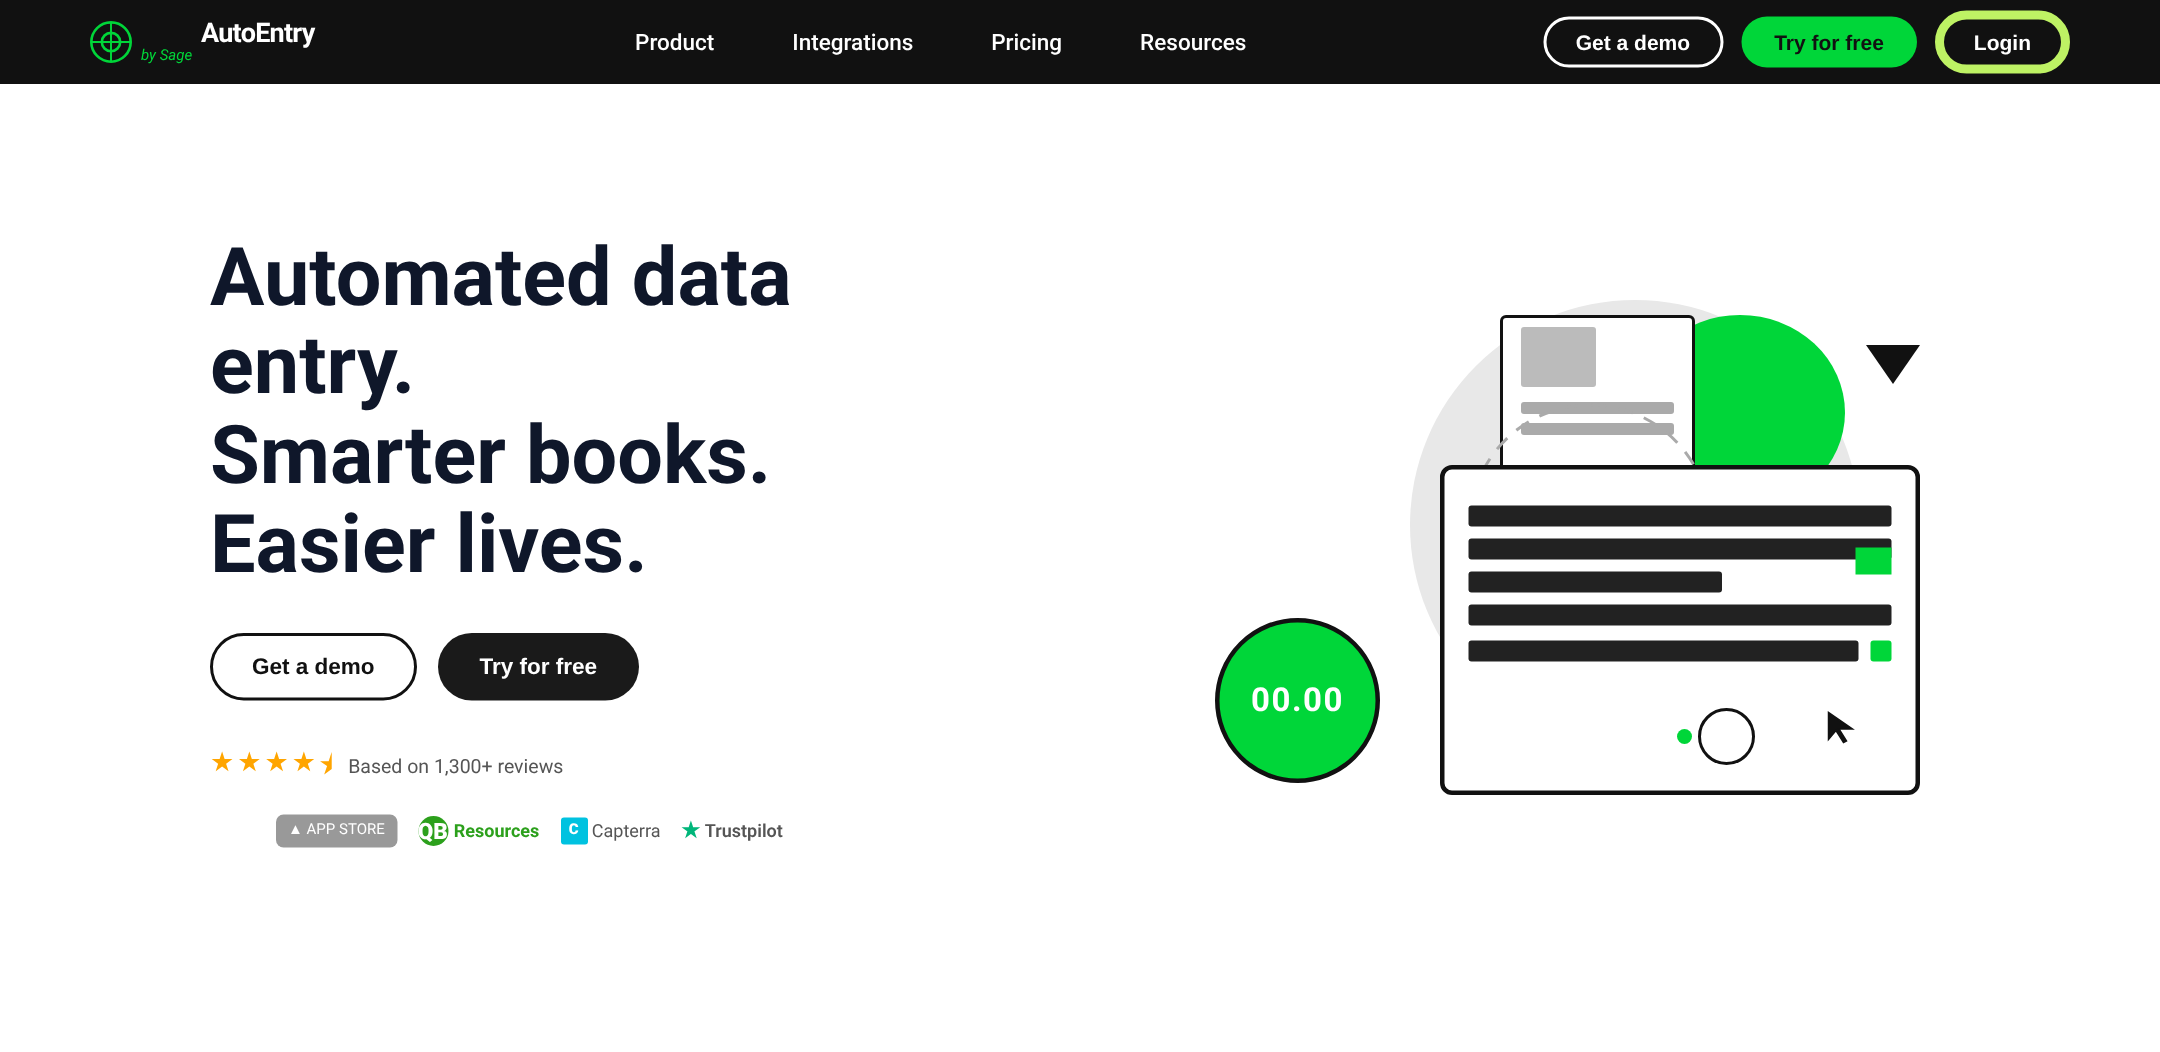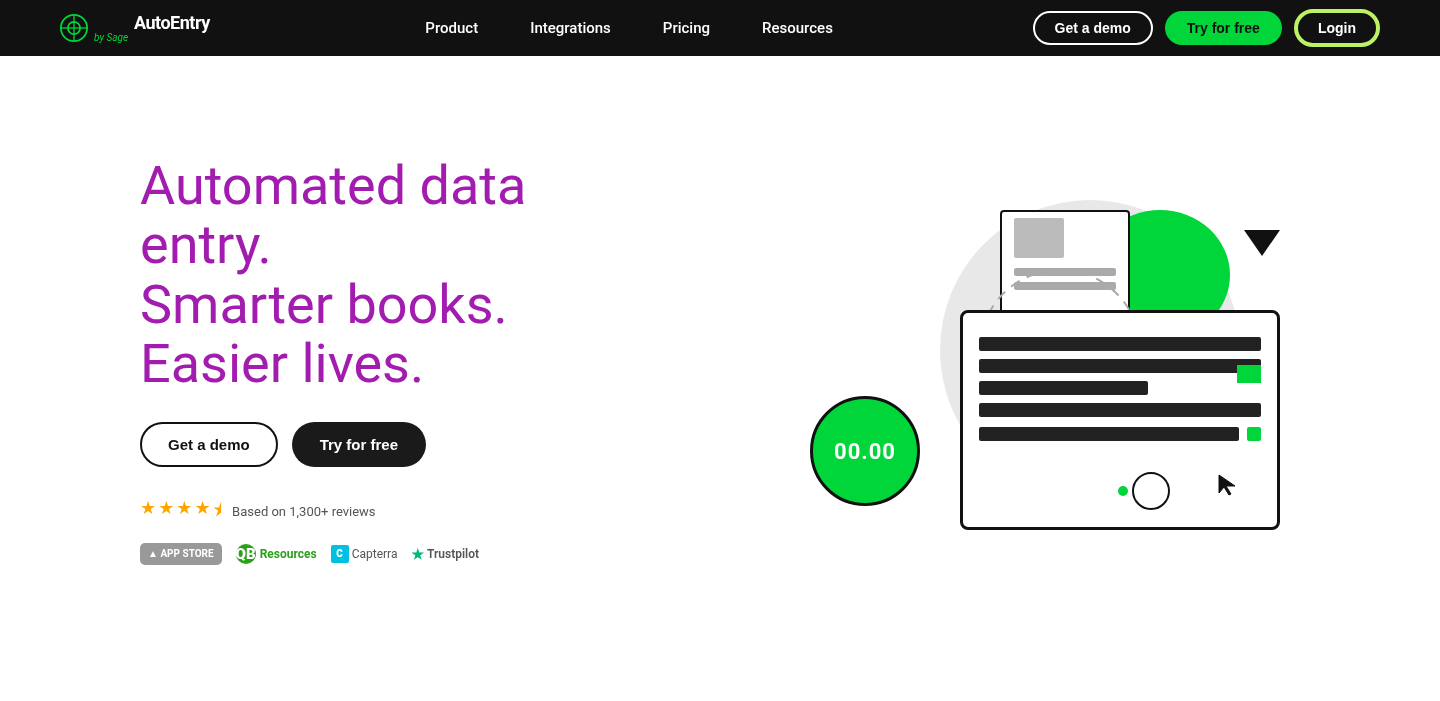--- a/index.html
+++ b/index.html
@@ -77,21 +77,21 @@
       border: none;
       border-radius: 30px;
       padding: 9px 22px;
       font-size: 14px;
       font-weight: 700;
       cursor: pointer;
     }
     .btn-login {
       background: transparent;
       color: #fff;
-      border: 4px solid #bef264;
+      border: 6px solid #bef264;
       border-radius: 30px;
       padding: 7px 20px;
       font-size: 14px;
       font-weight: 600;
       cursor: pointer;
     }
 
     
     .hero {
       display: flex;
@@ -100,23 +100,23 @@
       padding: 100px 140px 60px 140px;
       min-height: 500px;
       background: #fff;
       margin-top: 56px;
     }
     .hero-content {
       max-width: 460px;
     }
     .hero-title {
       font-size: 54px;
-      font-weight: 400;
+      font-weight: 700;
       line-height: 1.1;
-      color: #a21caf;
+      color: #0f172a;
       margin-bottom: 28px;
     }
     .hero-subtitle {
       font-size: 16px;
       color: #444;
       line-height: 1.6;
       margin-bottom: 36px;
       max-width: 400px;
     }
     .hero-buttons {
@@ -263,21 +263,21 @@
     .illus-screen-green {
       width: 24px;
       height: 18px;
       background: #00d639;
       float: right;
       margin-top: -16px;
     }
     .illus-green-circle-big {
       position: absolute;
       left: 10px;
-      bottom: 44px;
+      bottom: 28px;
       width: 110px;
       height: 110px;
       border-radius: 50%;
       background: #00d639;
       border: 3px solid #111;
       display: flex;
       align-items: center;
       justify-content: center;
       font-size: 22px;
       font-weight: 700;
@@ -363,21 +363,21 @@
         <span class="star">★</span>
         <span class="star">★</span>
         <span class="star">★</span>
         <span class="star-half">⯨</span>
       </div>
       <span class="review-text">Based on 1,300+ reviews</span>
     </div>
 
     <div class="review-logos">
 
-      <div class="review-logo" style="background:#999; border-radius:5px; padding:2px 8px; color:#fff; font-size:10px; font-weight:700;">
+      <div class="review-logo" style="background:#999; border-radius:5px; padding:2px 8px; color:#fff; font-size:10px; font-weight:400;margin-left:44px;">
         <span>▲ APP STORE</span>
       </div>
 
       <div class="review-logo" style="display:flex; align-items:center; gap:4px;">
         <div style="width:20px; height:20px; background:#2ca01c; border-radius:50%; display:flex; align-items:center; justify-content:center; color:#fff; font-size:15px; font-weight:900;">QB</div>
         <span style="font-size:12px; font-weight:700; color:#2ca01c;">Resources</span>
       </div>
 
       <div class="review-logo" style="display:flex; align-items:center; gap:3px;">
         <div style="width:18px; height:18px; background:#00c2e0; border-radius:2px; display:flex; align-items:center; justify-content:center; color:#fff; font-size:10px; font-weight:900;">C</div>

